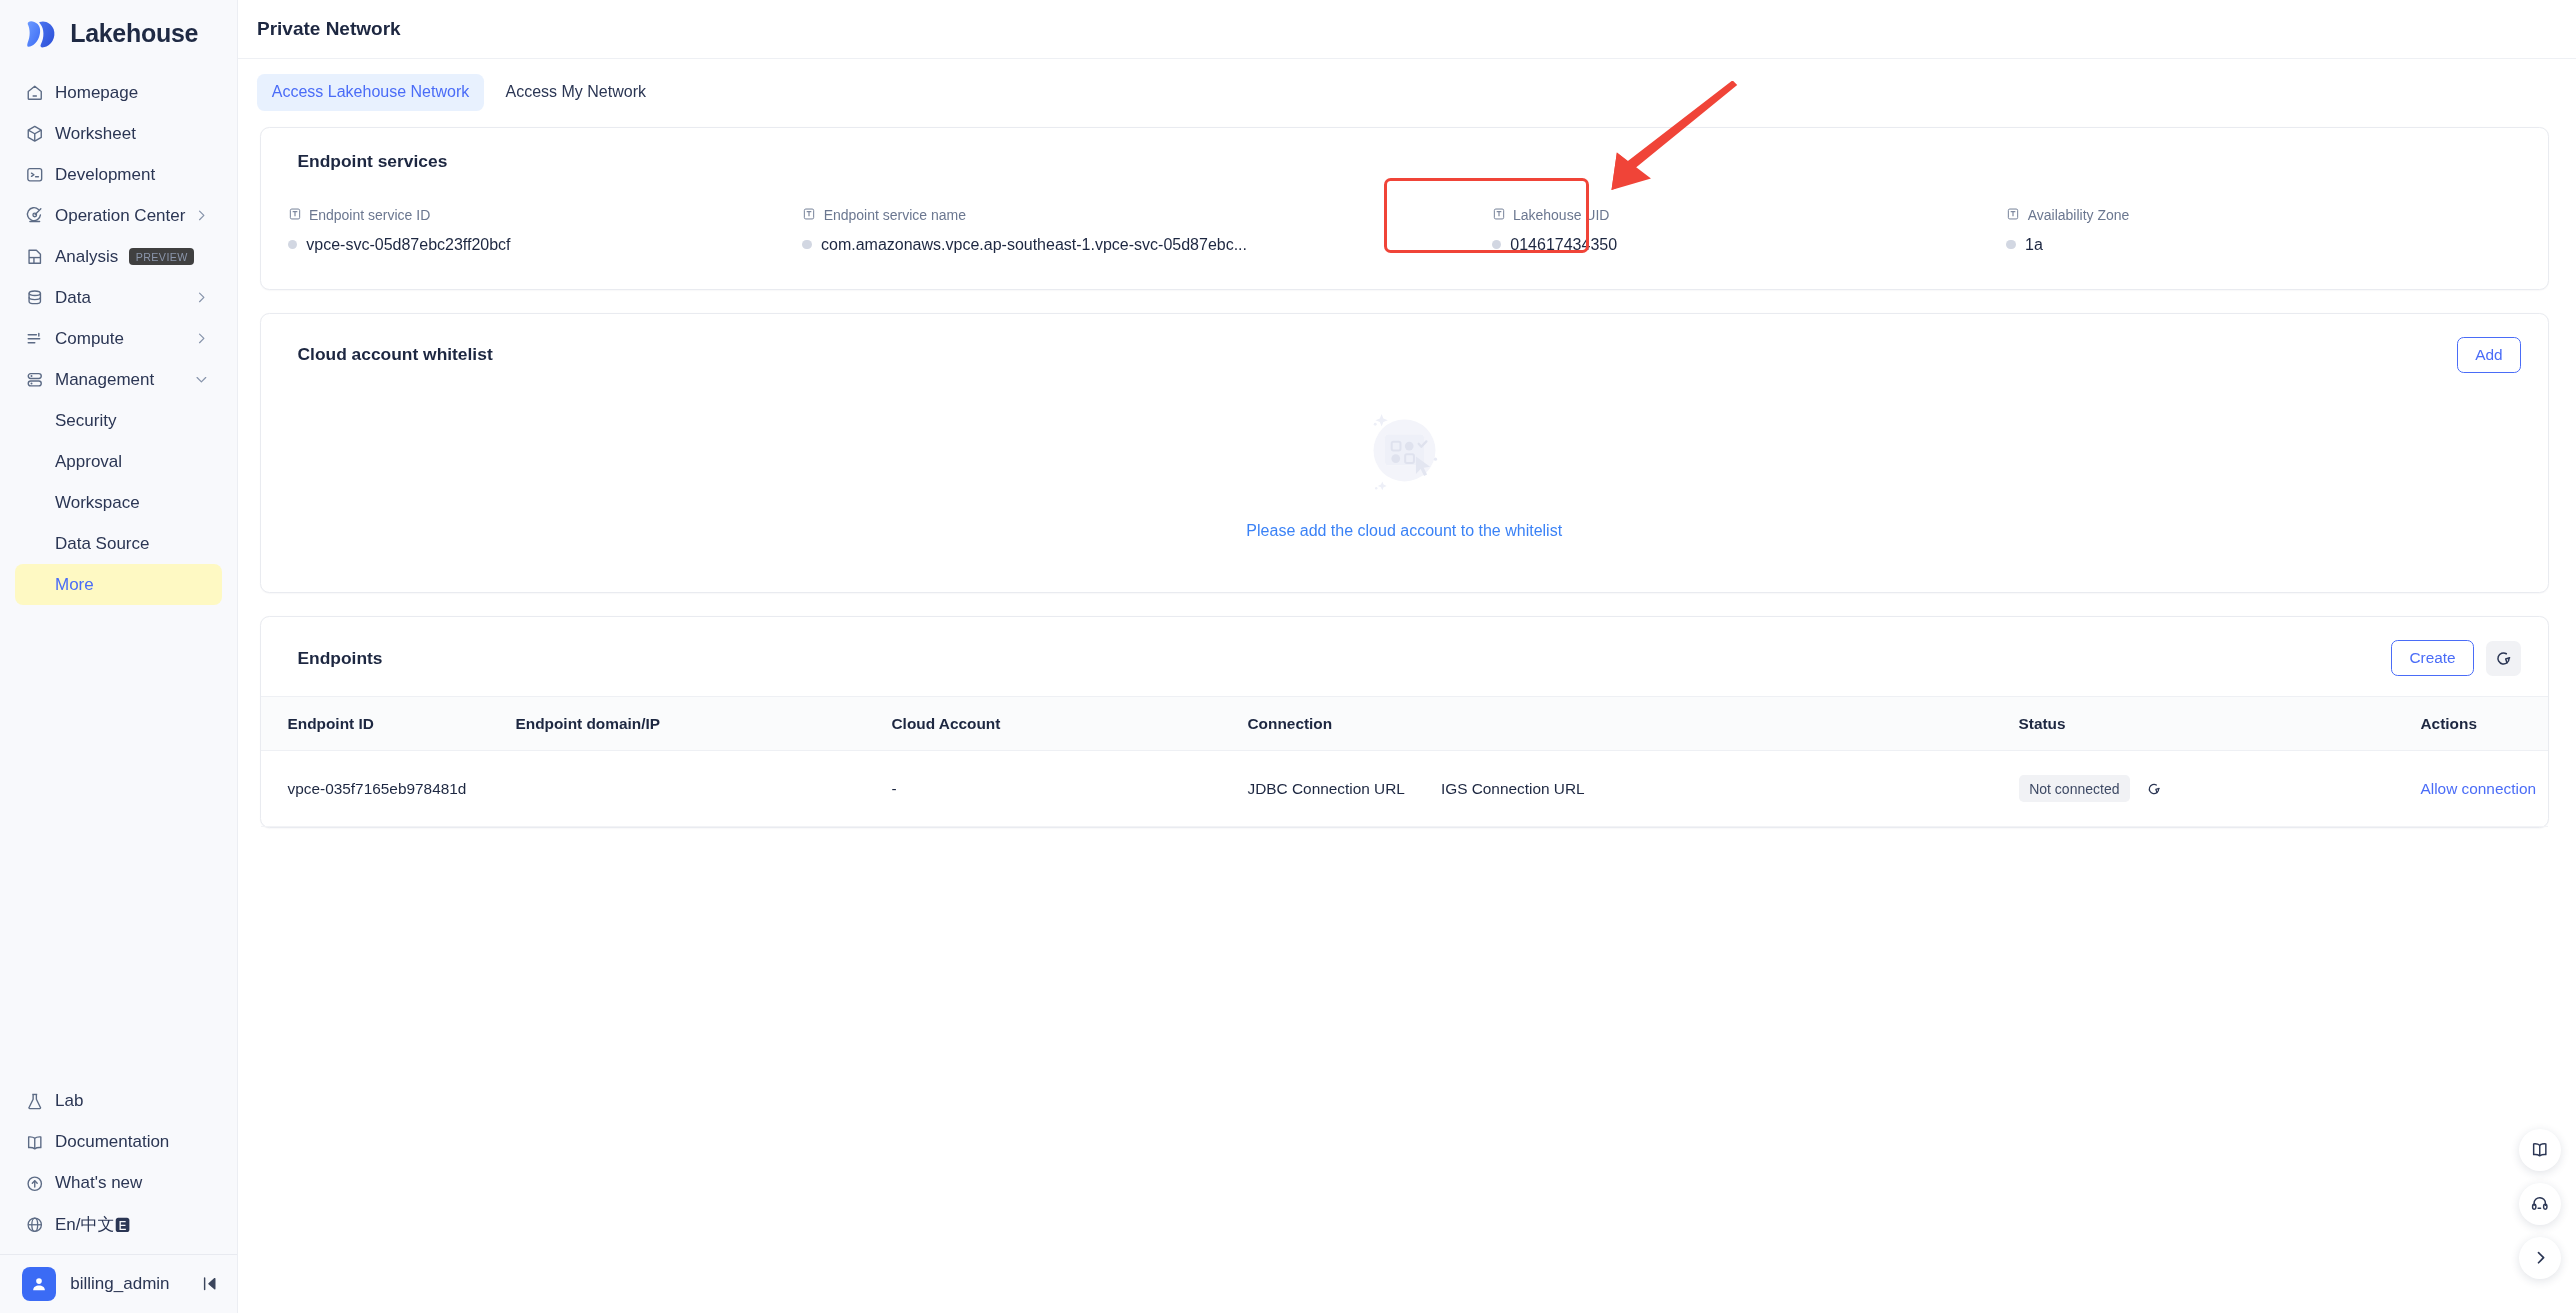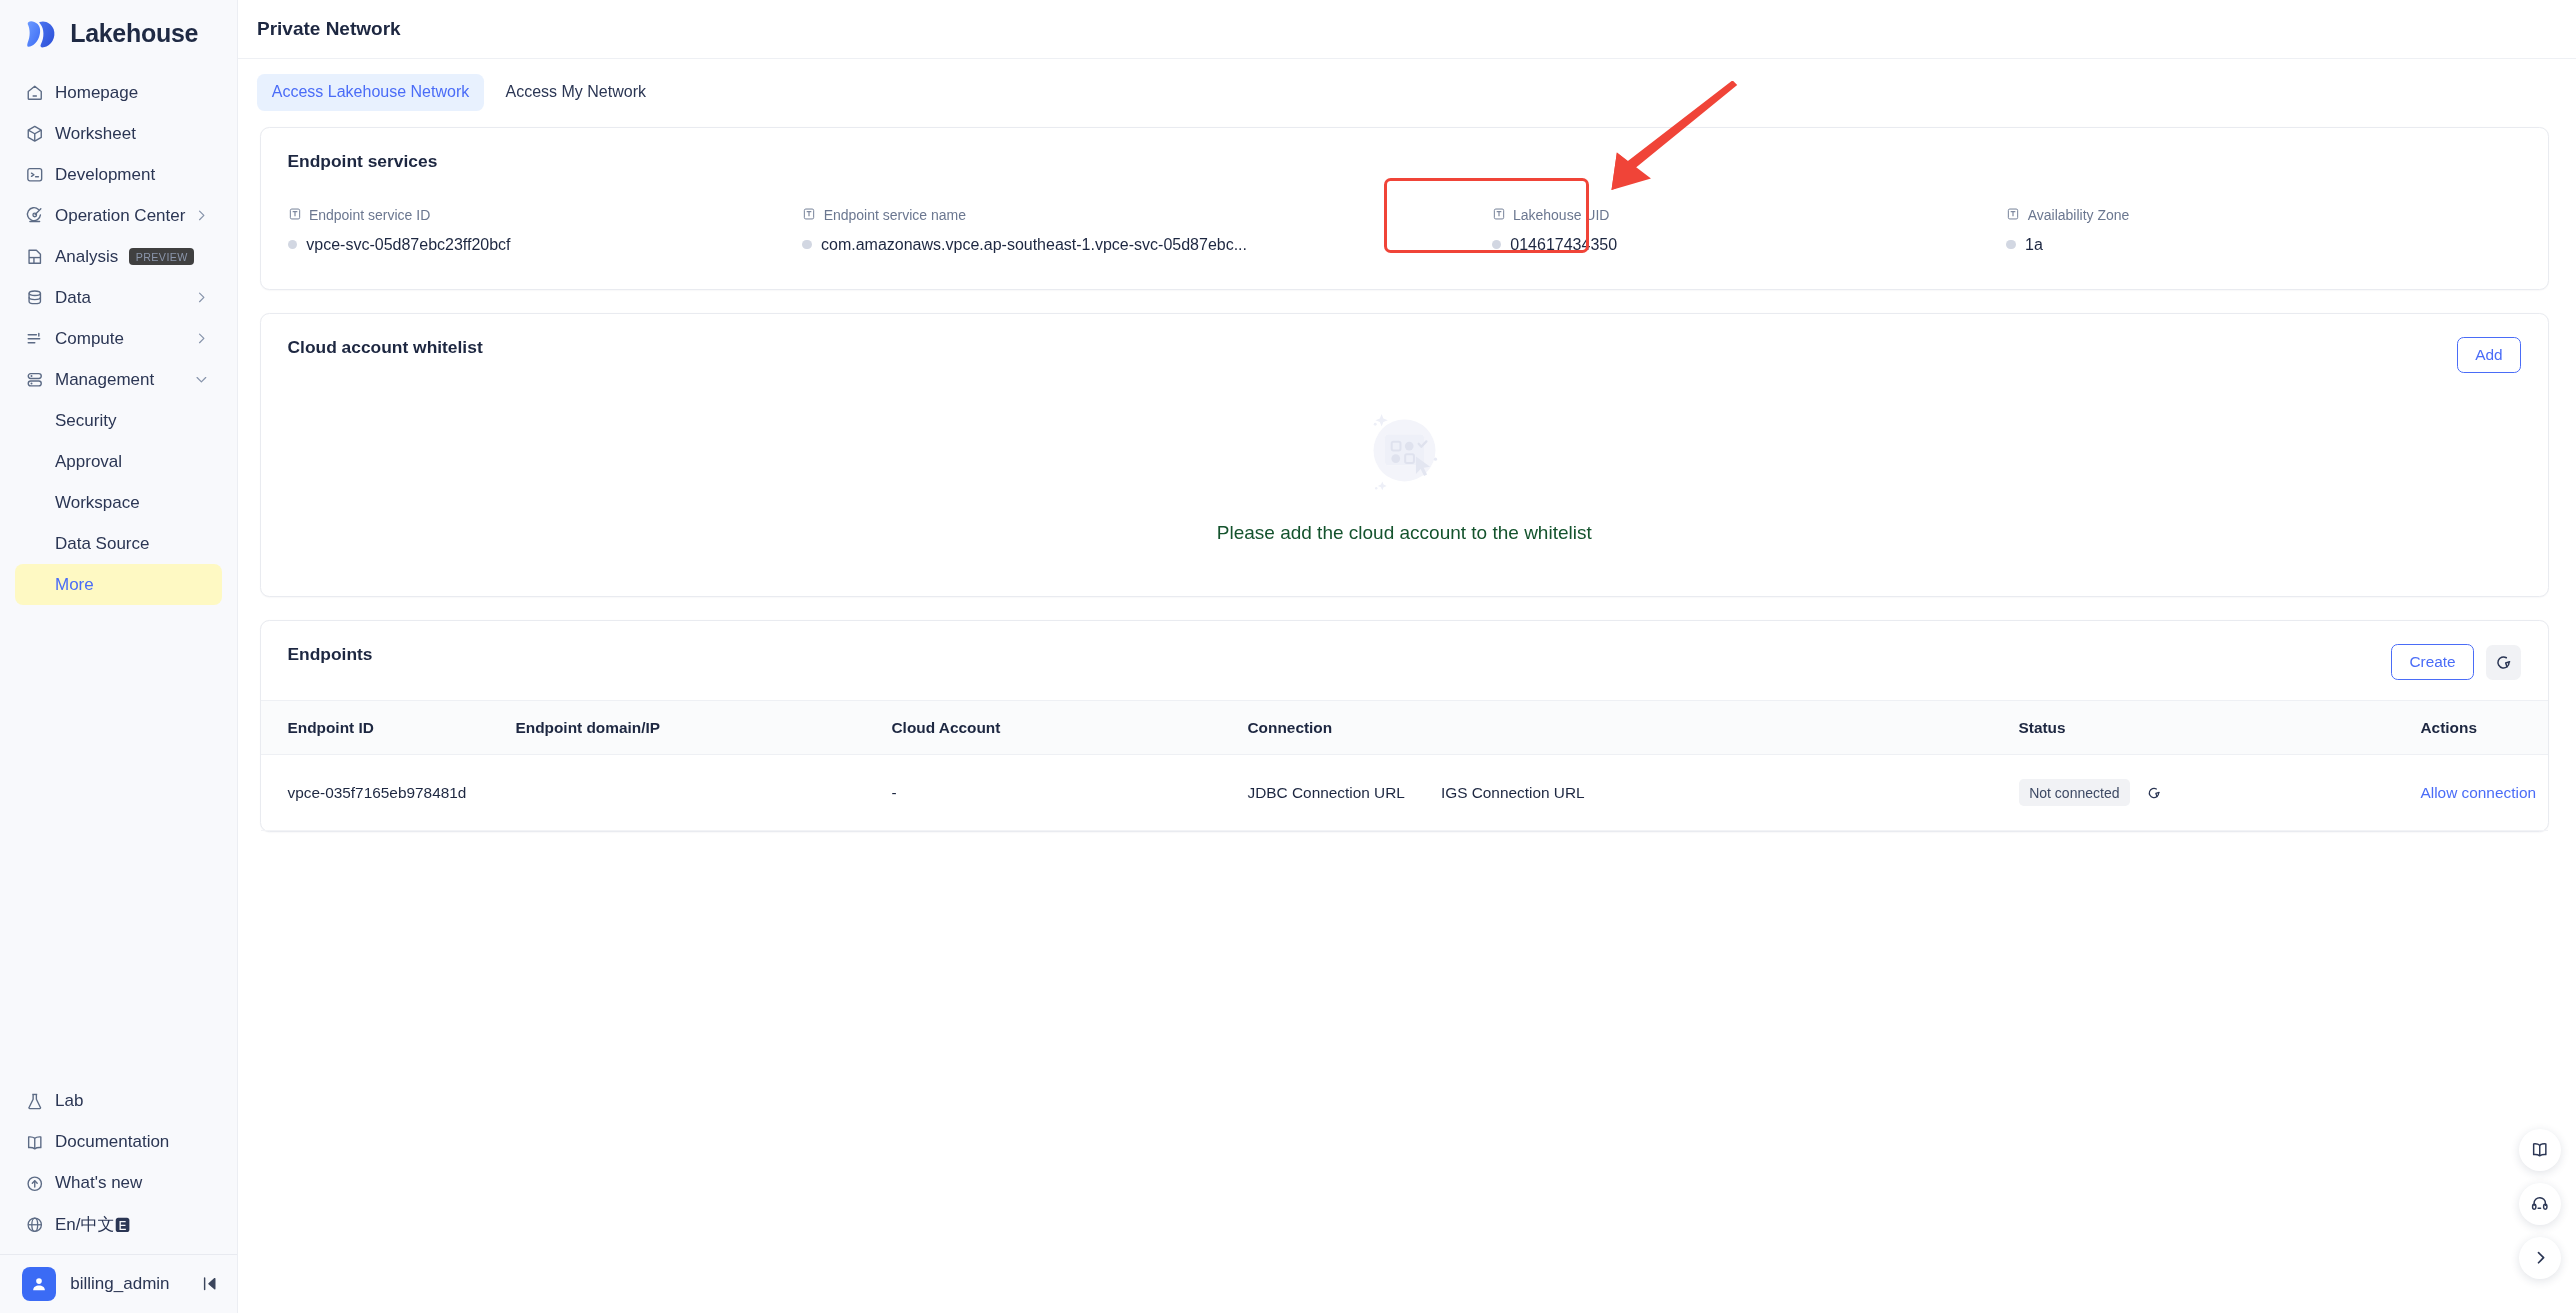--- a/index.html
+++ b/index.html
@@ -60,21 +60,21 @@
   .tab { font-size: 16px; color: #2b3654; padding: 9.4px 14.8px; border-radius: 7.4px; cursor: pointer; white-space: nowrap; }
   .tab.active { background: #e8f1fe; color: #4a6cf7; }
 
   .content { padding: 0 27px 0 21.5px; }
 
   .card {
     background: #fff; border: 0.7px solid #e9ebf0; border-radius: 9.4px;
     box-shadow: 0 0.7px 1.3px rgba(20,30,60,.03);
     margin-bottom: 23px;
   }
-  .card-head { display: flex; align-items: flex-start; padding: 23px 27px 0 27px; }
+  .card-head { display: flex; align-items: center; padding: 23px 27px 0 37px; }
   .card-title { font-size: 17.4px; font-weight: 700; color: #1d2741; }
   .card-head-actions { margin-left: auto; display: flex; align-items: center; gap: 12px; }
 
   .btn-outline {
     border: 0.7px solid #4a6cf7; color: #4a6cf7; background: #fff;
     border-radius: 6.7px; font-size: 15.4px; padding: 8px 17.4px; cursor: pointer;
     font-family: inherit;
   }
   .icon-btn {
     width: 35px; height: 35px; border-radius: 6.7px; background: #f1f2f5;
@@ -94,21 +94,21 @@
   .highlight-box {
     position: absolute;
     left: 1146px; top: 178px; width: 205px; height: 75px;
     border: 3.4px solid #f04438; border-radius: 6.7px;
     pointer-events: none; z-index: 6;
   }
   .arrow-anno { position: absolute; left: 1348px; top: 81px; z-index: 7; pointer-events: none; }
 
   
   .empty-wrap { display: flex; flex-direction: column; align-items: center; justify-content: center; padding: 29.5px 0 52px 0; }
-  .empty-text { font-size: 19px; color: #14532d; margin-top: 17.4px; }
+  .empty-text { font-size: 16px; color: #3b82f6; margin-top: 17.4px; }
 
   
   .tbl { width: 100%; border-collapse: collapse; margin-top: 20px; }
   .tbl thead th {
     background: #fafbfc; text-align: left; font-size: 15.4px; font-weight: 700; color: #1d2741;
     padding: 17.4px 0 17.4px 0; border-top: 0.7px solid #eef0f4; border-bottom: 0.7px solid #eef0f4;
   }
   .tbl thead th:first-child { padding-left: 27px; }
   .tbl tbody td { font-size: 15.4px; color: #1d2741; padding: 24px 0; border-bottom: 0.7px solid #f2f3f6; vertical-align: middle; }
   .tbl tbody td:first-child { padding-left: 27px; }

